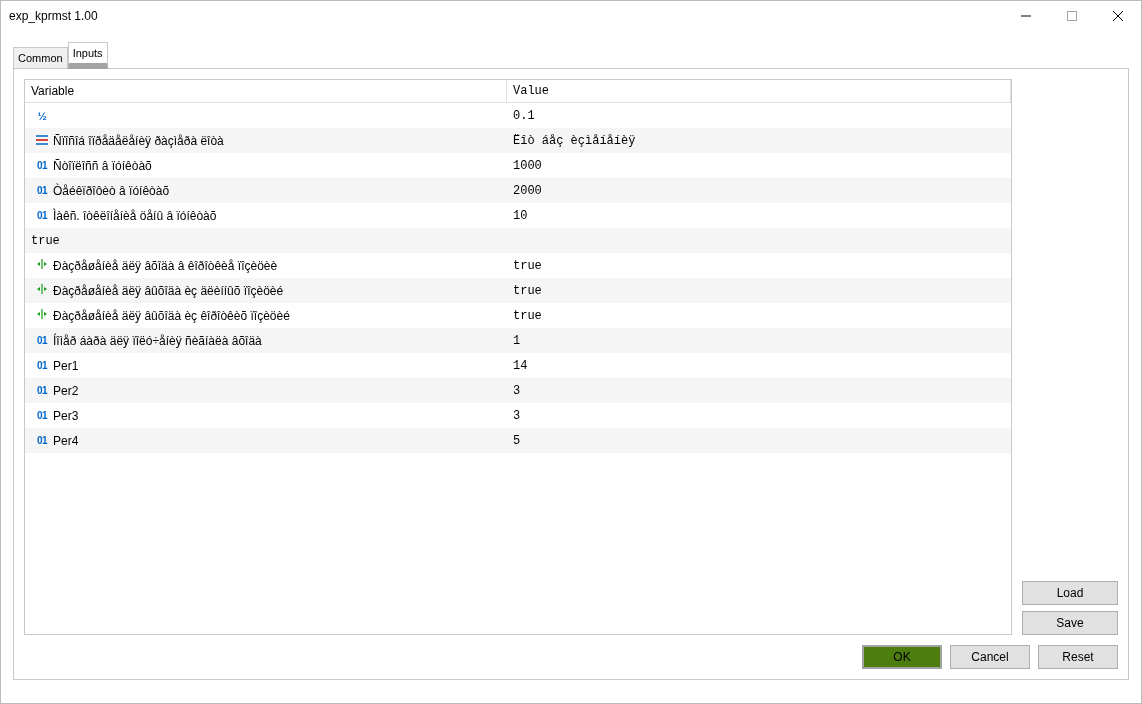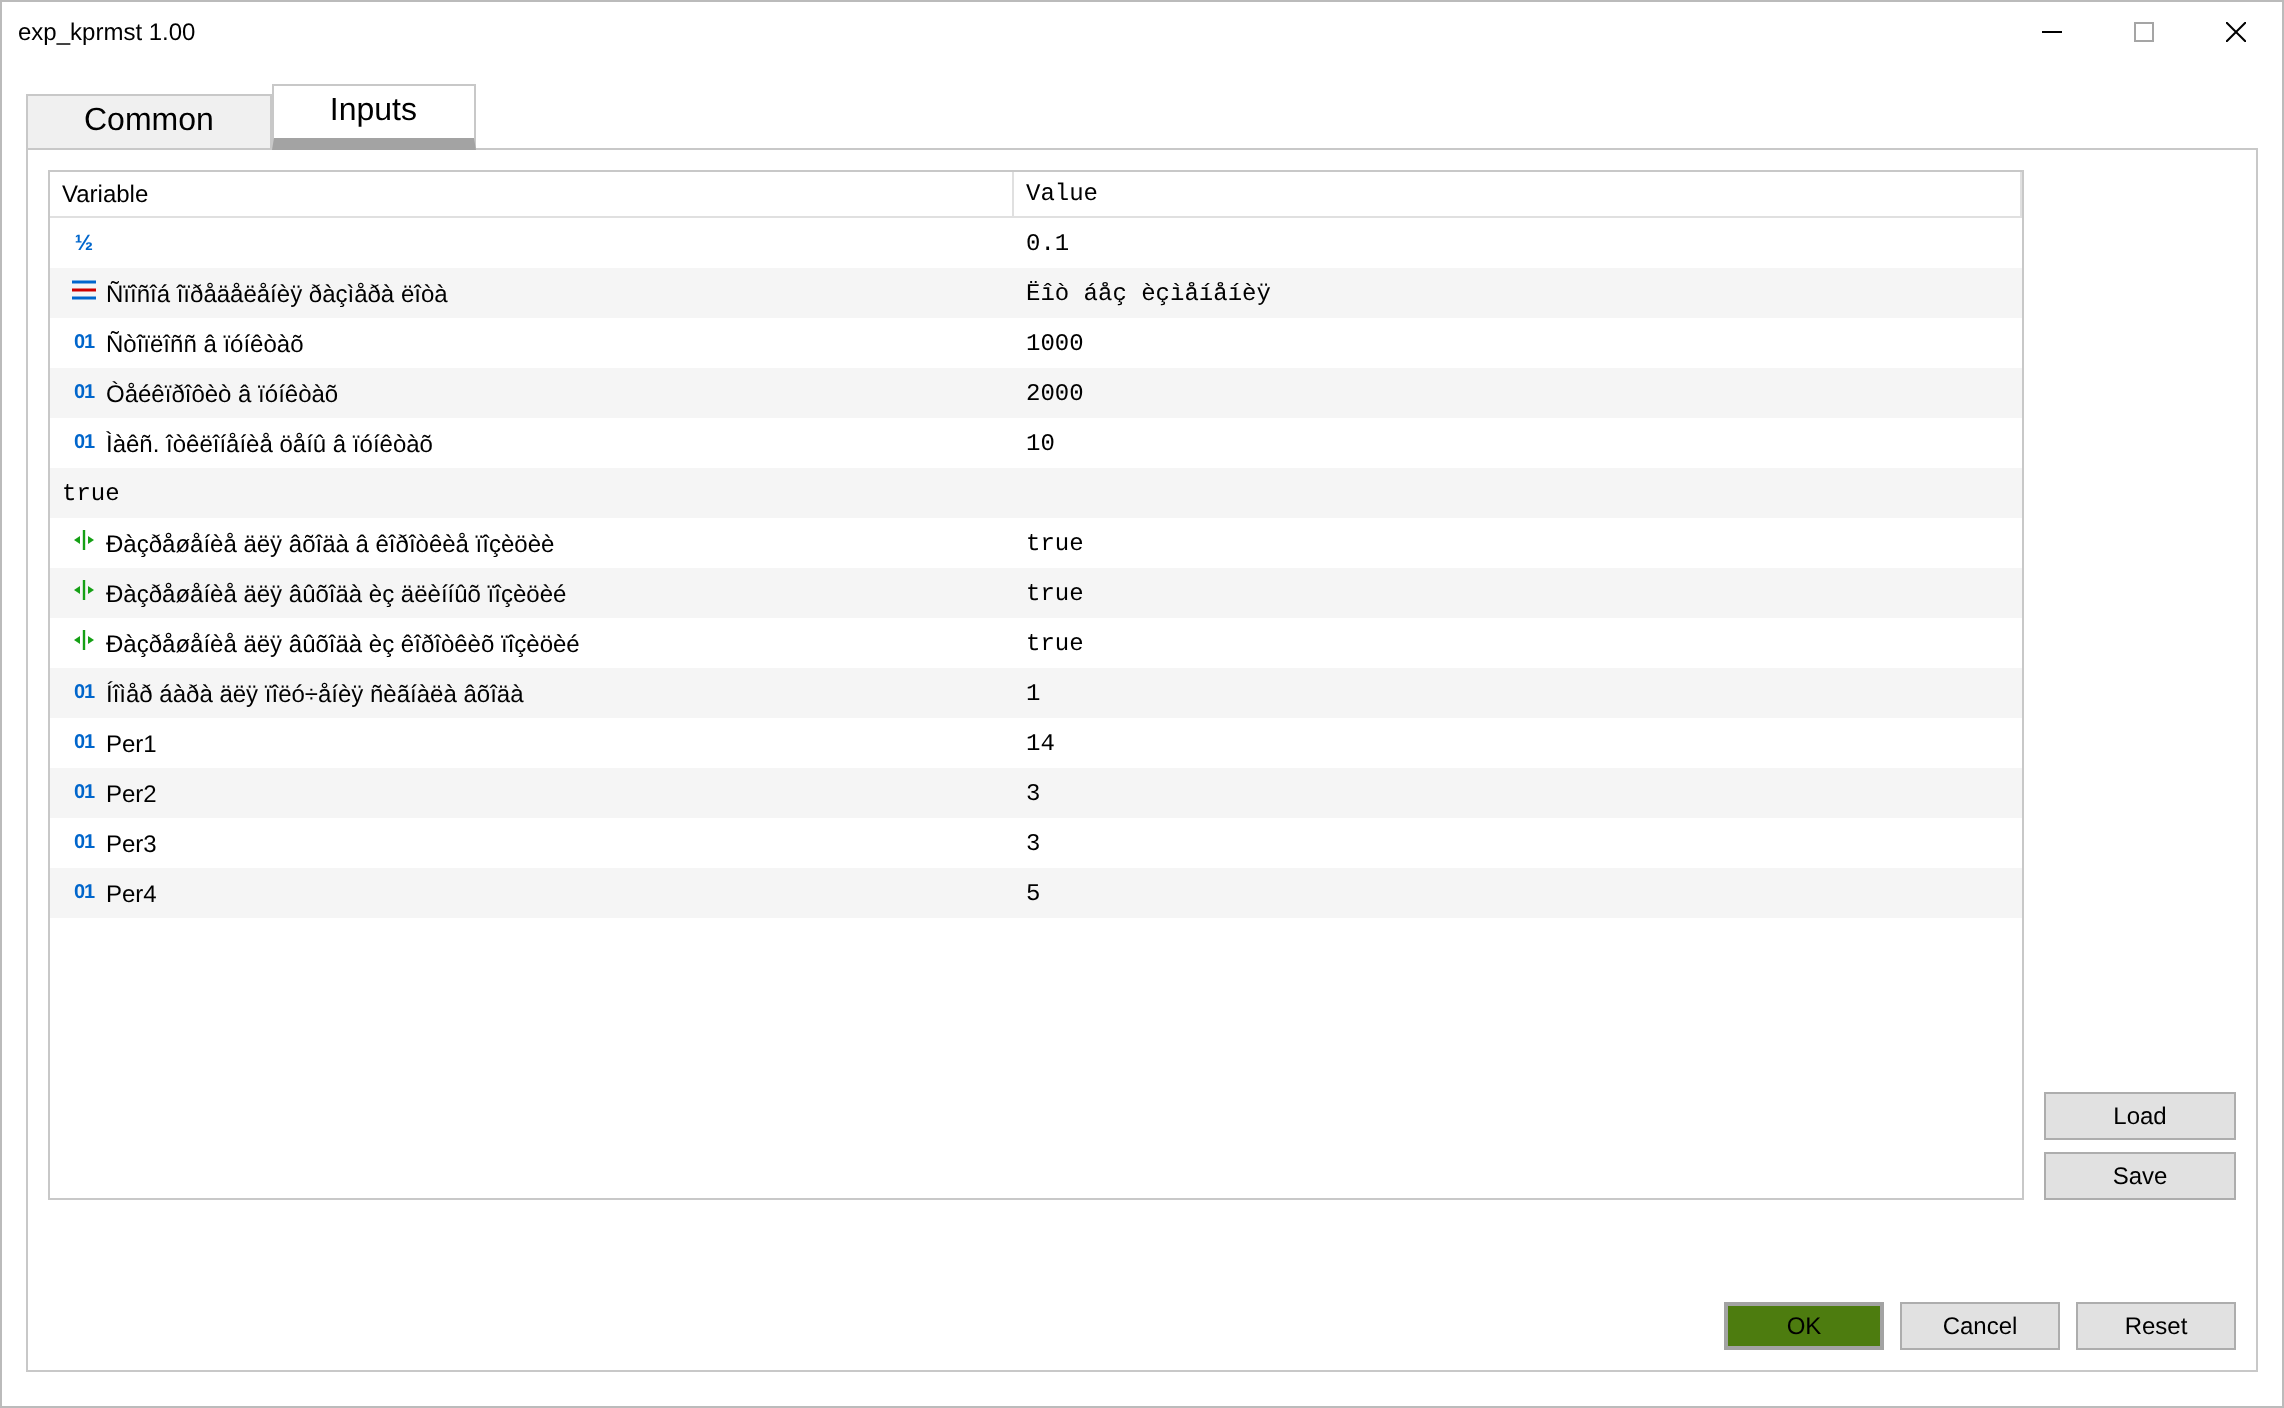--- a/index.html
+++ b/index.html
@@ -34,42 +34,41 @@
   .content {
     padding: 10px 12px 12px 12px;
   }
   .tabstrip {
     display: flex;
     align-items: flex-end;
     position: relative;
     z-index: 2;
   }
   .tab {
-    padding: 4px 28px;
+    padding: 4px 4px;
     border: 1px solid #c8c8c8;
     background: #f0f0f0;
     margin-right: 0px;
-    font-size: 16px;
+    font-size: 11px;
     position: relative;
     top: 1px;
   }
   .tab.active {
     background: #fff;
     border-bottom: 6px solid #a3a3a3;
   }
   .panel {
     border: 1px solid #c8c8c8;
     background: #fff;
     padding: 10px;
     position: relative;
     z-index: 1;
     height: 612px;
     display: flex;
     flex-direction: column;
-    gap: 41px;
   }
   .table-wrap {
     border: 1px solid #c8c8c8;
     flex: 1;
     overflow: hidden;
     display: flex;
     flex-direction: column;
   }
   .thead {
     display: flex;

